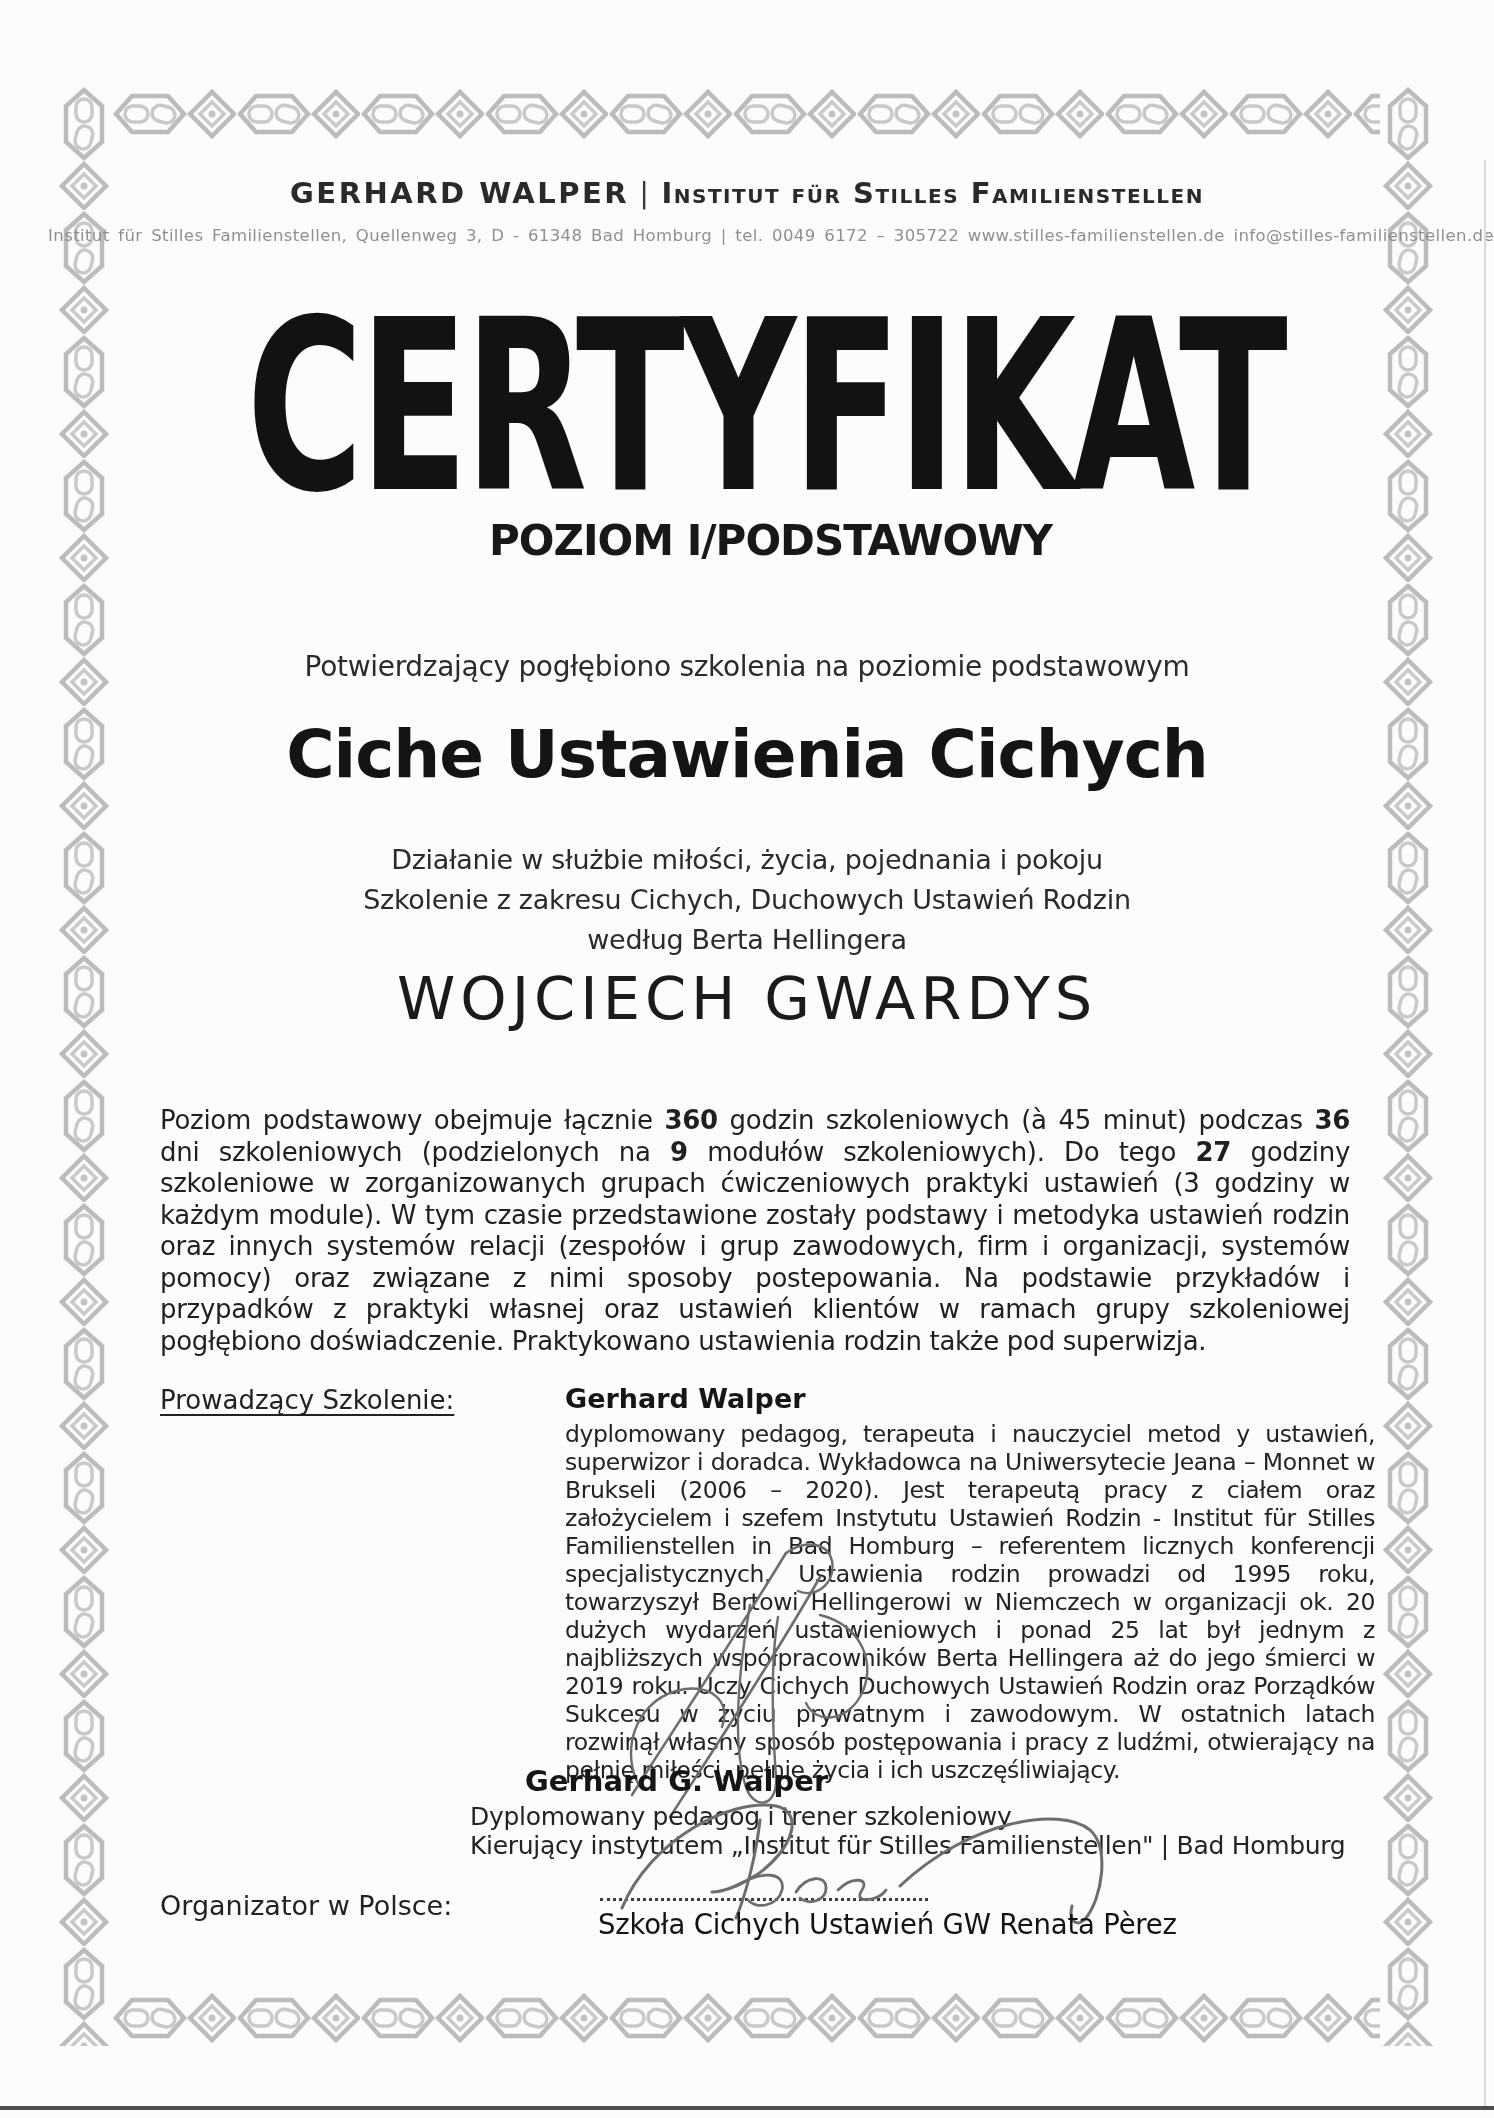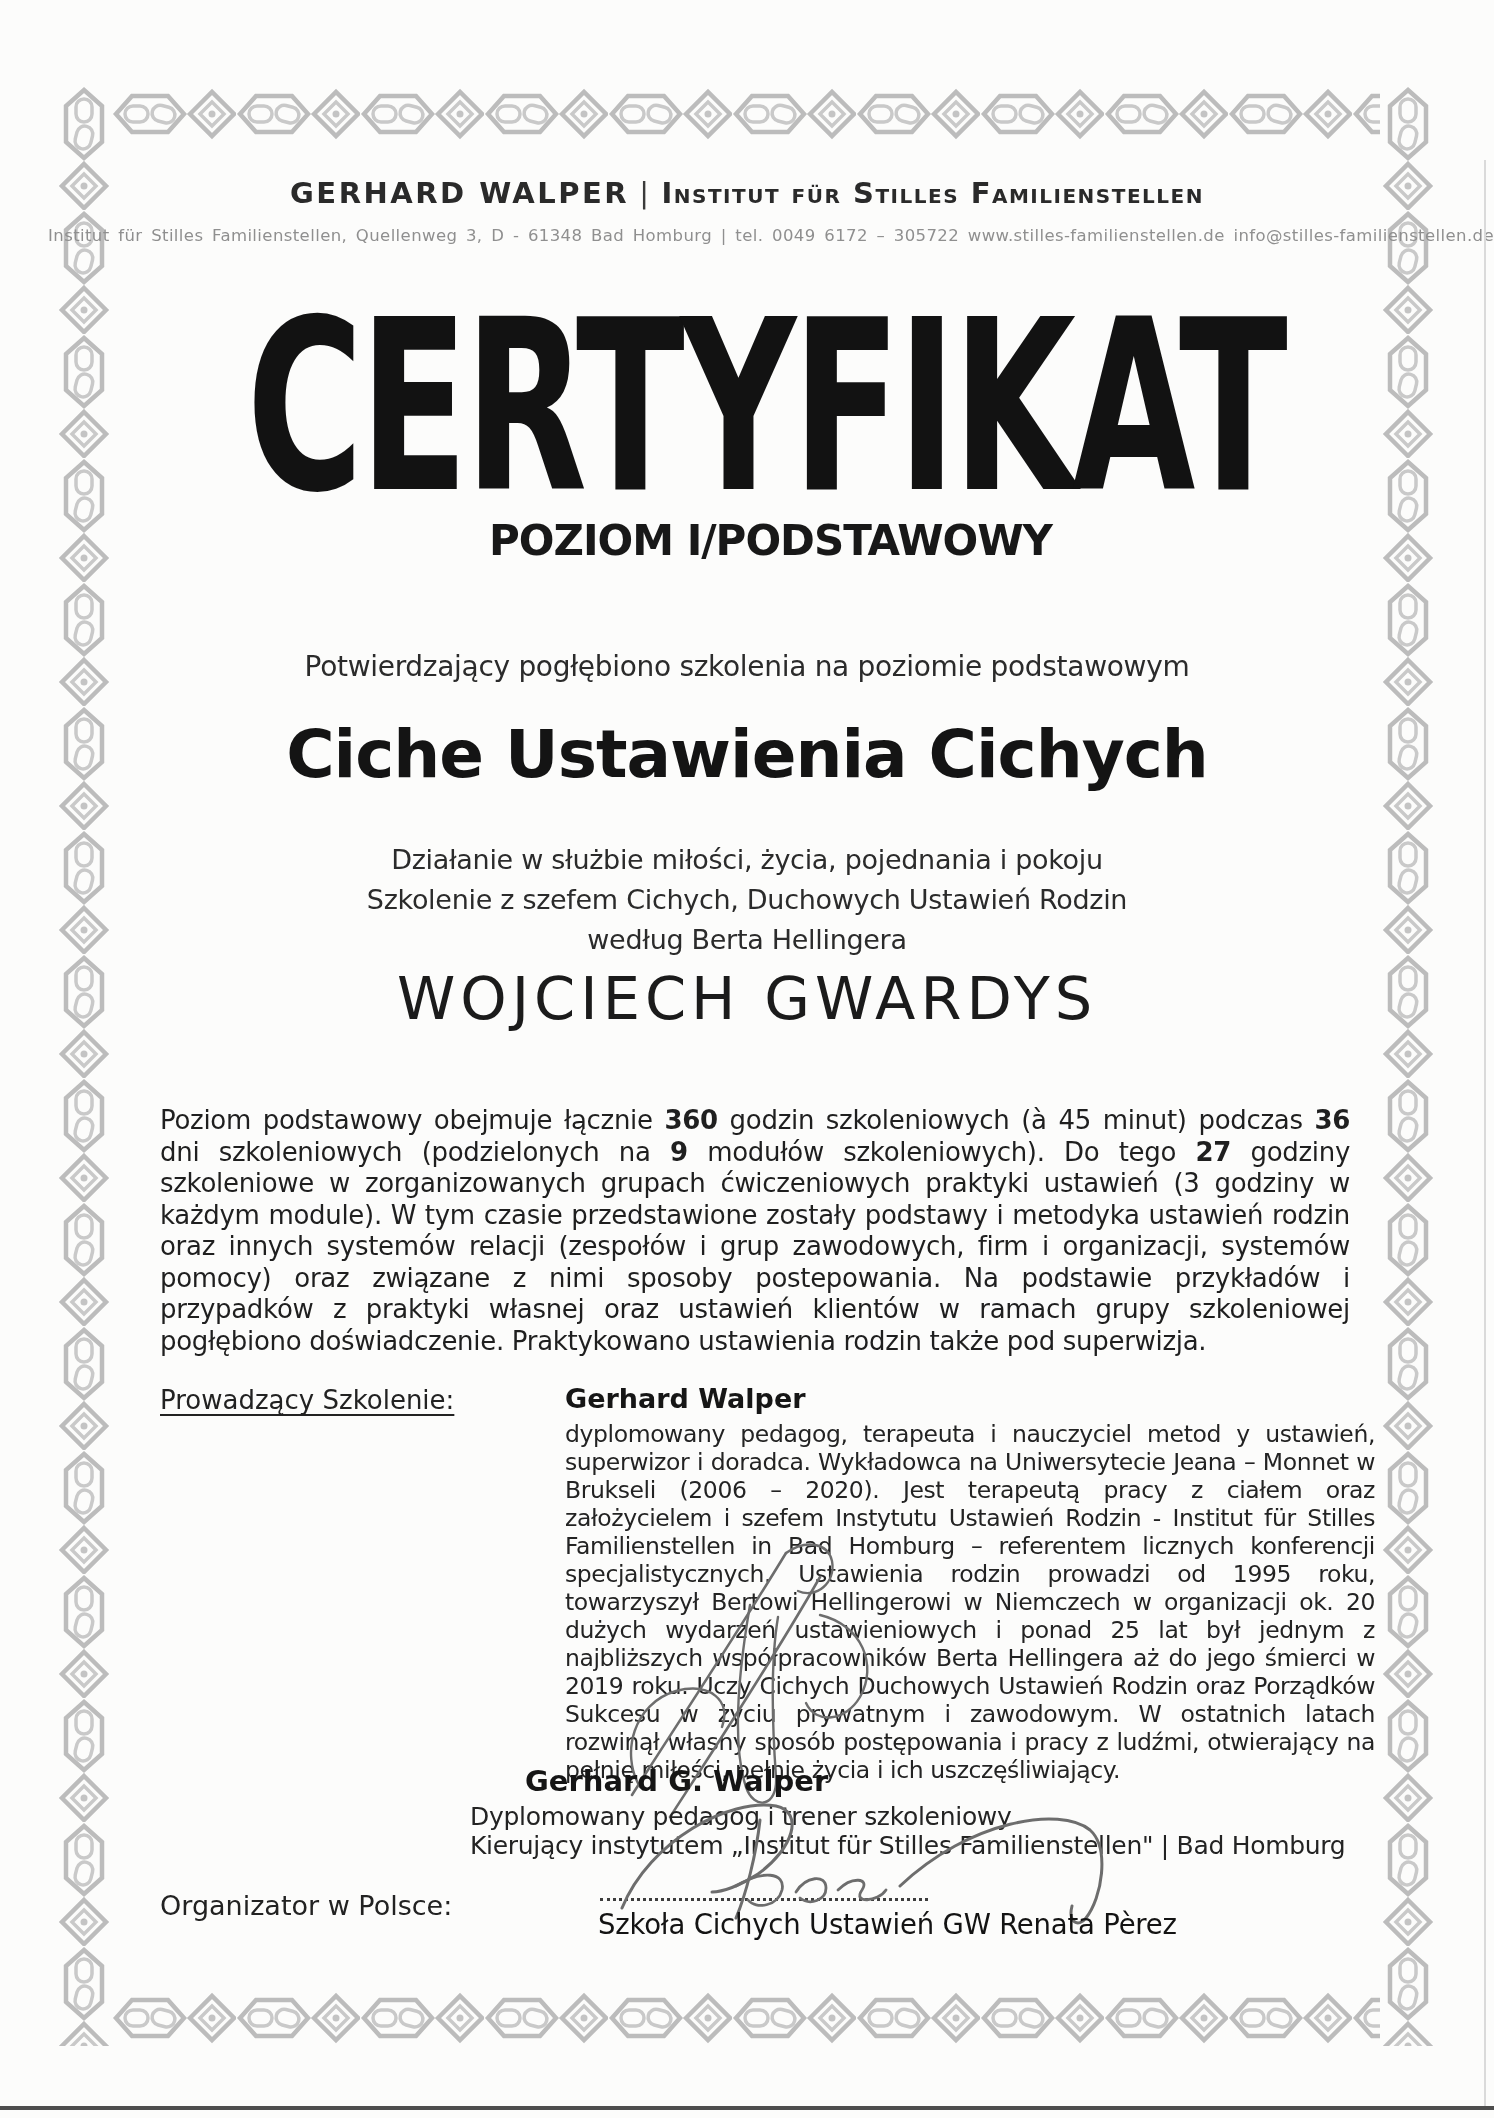--- a/index.html
+++ b/index.html
@@ -104,21 +104,21 @@
   </div>
   <div class="abs center contact nowrap">Institut für Stilles Familienstellen, Quellenweg 3, D - 61348 Bad Homburg | tel. 0049 6172 – 305722   www.stilles-familienstellen.de   info@stilles-familienstellen.de</div>
 
   <div class="abs center cert-title nowrap">CERTYFIKAT</div>
   <div class="abs center level nowrap">POZIOM I/PODSTAWOWY</div>
   <div class="abs center confirm">Potwierdzający pogłębiono szkolenia na poziomie podstawowym</div>
 
   <div class="abs center course-title nowrap">Ciche Ustawienia Cichych</div>
   <div class="abs center taglines">
     <div>Działanie w służbie miłości, życia, pojednania i pokoju</div>
-    <div>Szkolenie z szefem Cichych, Duchowych Ustawień Rodzin</div>
+    <div>Szkolenie z zakresu Cichych, Duchowych Ustawień Rodzin</div>
     <div>według Berta Hellingera</div>
   </div>
 
   <div class="abs center recipient nowrap">WOJCIECH GWARDYS</div>
 
   <div class="abs summary"><span>Poziom podstawowy obejmuje łącznie </span><b>360</b><span> godzin szkoleniowych (à 45 minut) podczas </span><b>36</b><span> dni szkoleniowych (podzielonych na  </span><b>9</b><span> modułów szkoleniowych). Do tego </span><b>27</b><span> godziny szkoleniowe w zorganizowanych grupach ćwiczeniowych praktyki ustawień (3 godziny w każdym module). W tym czasie przedstawione zostały podstawy i metodyka ustawień rodzin oraz innych systemów relacji (zespołów i grup zawodowych, firm i organizacji, systemów pomocy) oraz związane z nimi sposoby postepowania.  Na podstawie przykładów i przypadków z praktyki własnej oraz ustawień klientów  w ramach grupy szkoleniowej pogłębiono doświadczenie. Praktykowano ustawienia rodzin także pod superwizja.</span></div>
 
   <div class="abs trainer-label">Prowadzący Szkolenie:</div>
   <div class="abs trainer-name">Gerhard Walper</div>
   <div class="abs trainer-bio">dyplomowany pedagog, terapeuta i nauczyciel metod y ustawień, superwizor i doradca. Wykładowca na Uniwersytecie Jeana – Monnet w Brukseli (2006 – 2020). Jest terapeutą pracy z ciałem oraz założycielem i szefem Instytutu Ustawień Rodzin - Institut für Stilles Familienstellen in Bad Homburg – referentem licznych konferencji specjalistycznych. Ustawienia rodzin prowadzi od 1995 roku, towarzyszył Bertowi Hellingerowi w Niemczech w organizacji ok. 20 dużych wydarzeń ustawieniowych i ponad 25 lat był jednym z najbliższych współpracowników Berta Hellingera aż do jego śmierci w 2019 roku. Uczy Cichych Duchowych Ustawień Rodzin oraz Porządków Sukcesu w życiu prywatnym i zawodowym. W ostatnich latach rozwinął własny sposób postępowania i pracy z ludźmi, otwierający na pełnię miłości, pełnię życia i ich uszczęśliwiający.</div>

